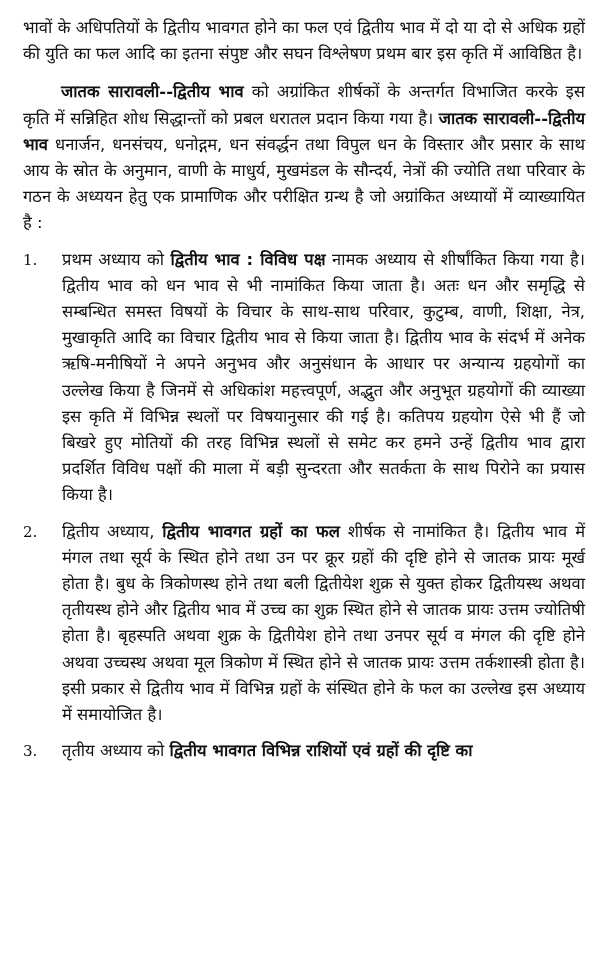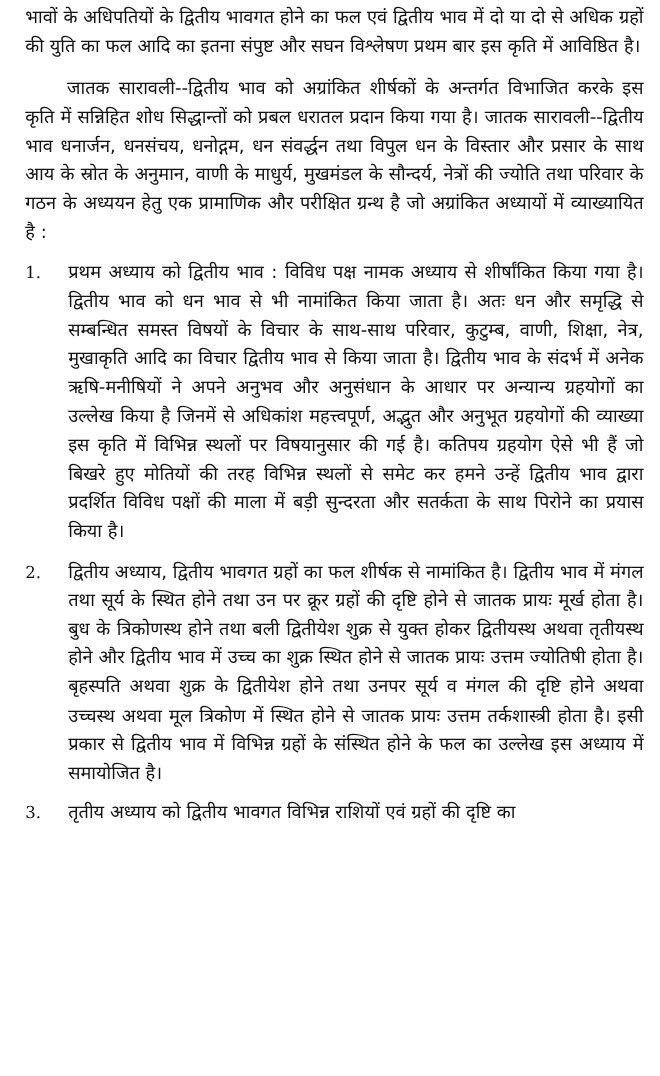--- a/index.html
+++ b/index.html
@@ -6,20 +6,21 @@
   body {
     width: 600px; height: 978px; overflow: hidden;
     font-family: "DejaVu Sans", sans-serif;
     color: #111111;
   }
   .page {
     position: relative;
     padding: 3px 15px 0 23px;
     box-sizing: border-box;
     width: 600px;
+    margin-top: 12px;
   }
   .para {
     font-size: 16.5px;
     line-height: 26.2px;
     text-align: justify;
     margin: 0;
   }
   .para.indent { text-indent: 38px; margin-top: 12px; }
   .list { margin: 10px 0 0 0; padding: 0; list-style: none; }
   .list-item {
@@ -28,21 +29,21 @@
     margin-bottom: 10px;
     font-size: 16.5px;
     line-height: 26.2px;
     text-align: justify;
   }
   .list-num {
     position: absolute; left: 0; top: 0;
     font-family: "DejaVu Serif", serif;
     font-size: 15px;
   }
-  b { font-weight: 400; }
+  b { font-weight: 700; }
 </style>
 </head>
 <body>
 
 <div class="page">
 
   <p class="para">भावों के अधिपतियों के द्वितीय भावगत होने का फल एवं द्वितीय भाव में दो या दो से अधिक ग्रहों की युति का फल आदि का इतना संपुष्ट और सघन विश्लेषण प्रथम बार इस कृति में आविष्ठित है।</p>
 
   <p class="para indent"><b>जातक सारावली--द्वितीय भाव</b><span> को अग्रांकित शीर्षकों के अन्तर्गत विभाजित करके इस कृति में सन्निहित शोध सिद्धान्तों को प्रबल धरातल प्रदान किया गया है। </span><b>जातक सारावली--द्वितीय भाव</b><span> धनार्जन, धनसंचय, धनोद्गम, धन संवर्द्धन तथा विपुल धन के विस्तार और प्रसार के साथ आय के स्रोत के अनुमान, वाणी के माधुर्य, मुखमंडल के सौन्दर्य, नेत्रों की ज्योति तथा परिवार के गठन के अध्ययन हेतु एक प्रामाणिक और परीक्षित ग्रन्थ है जो अग्रांकित अध्यायों में व्याख्यायित है :</span></p>
 

